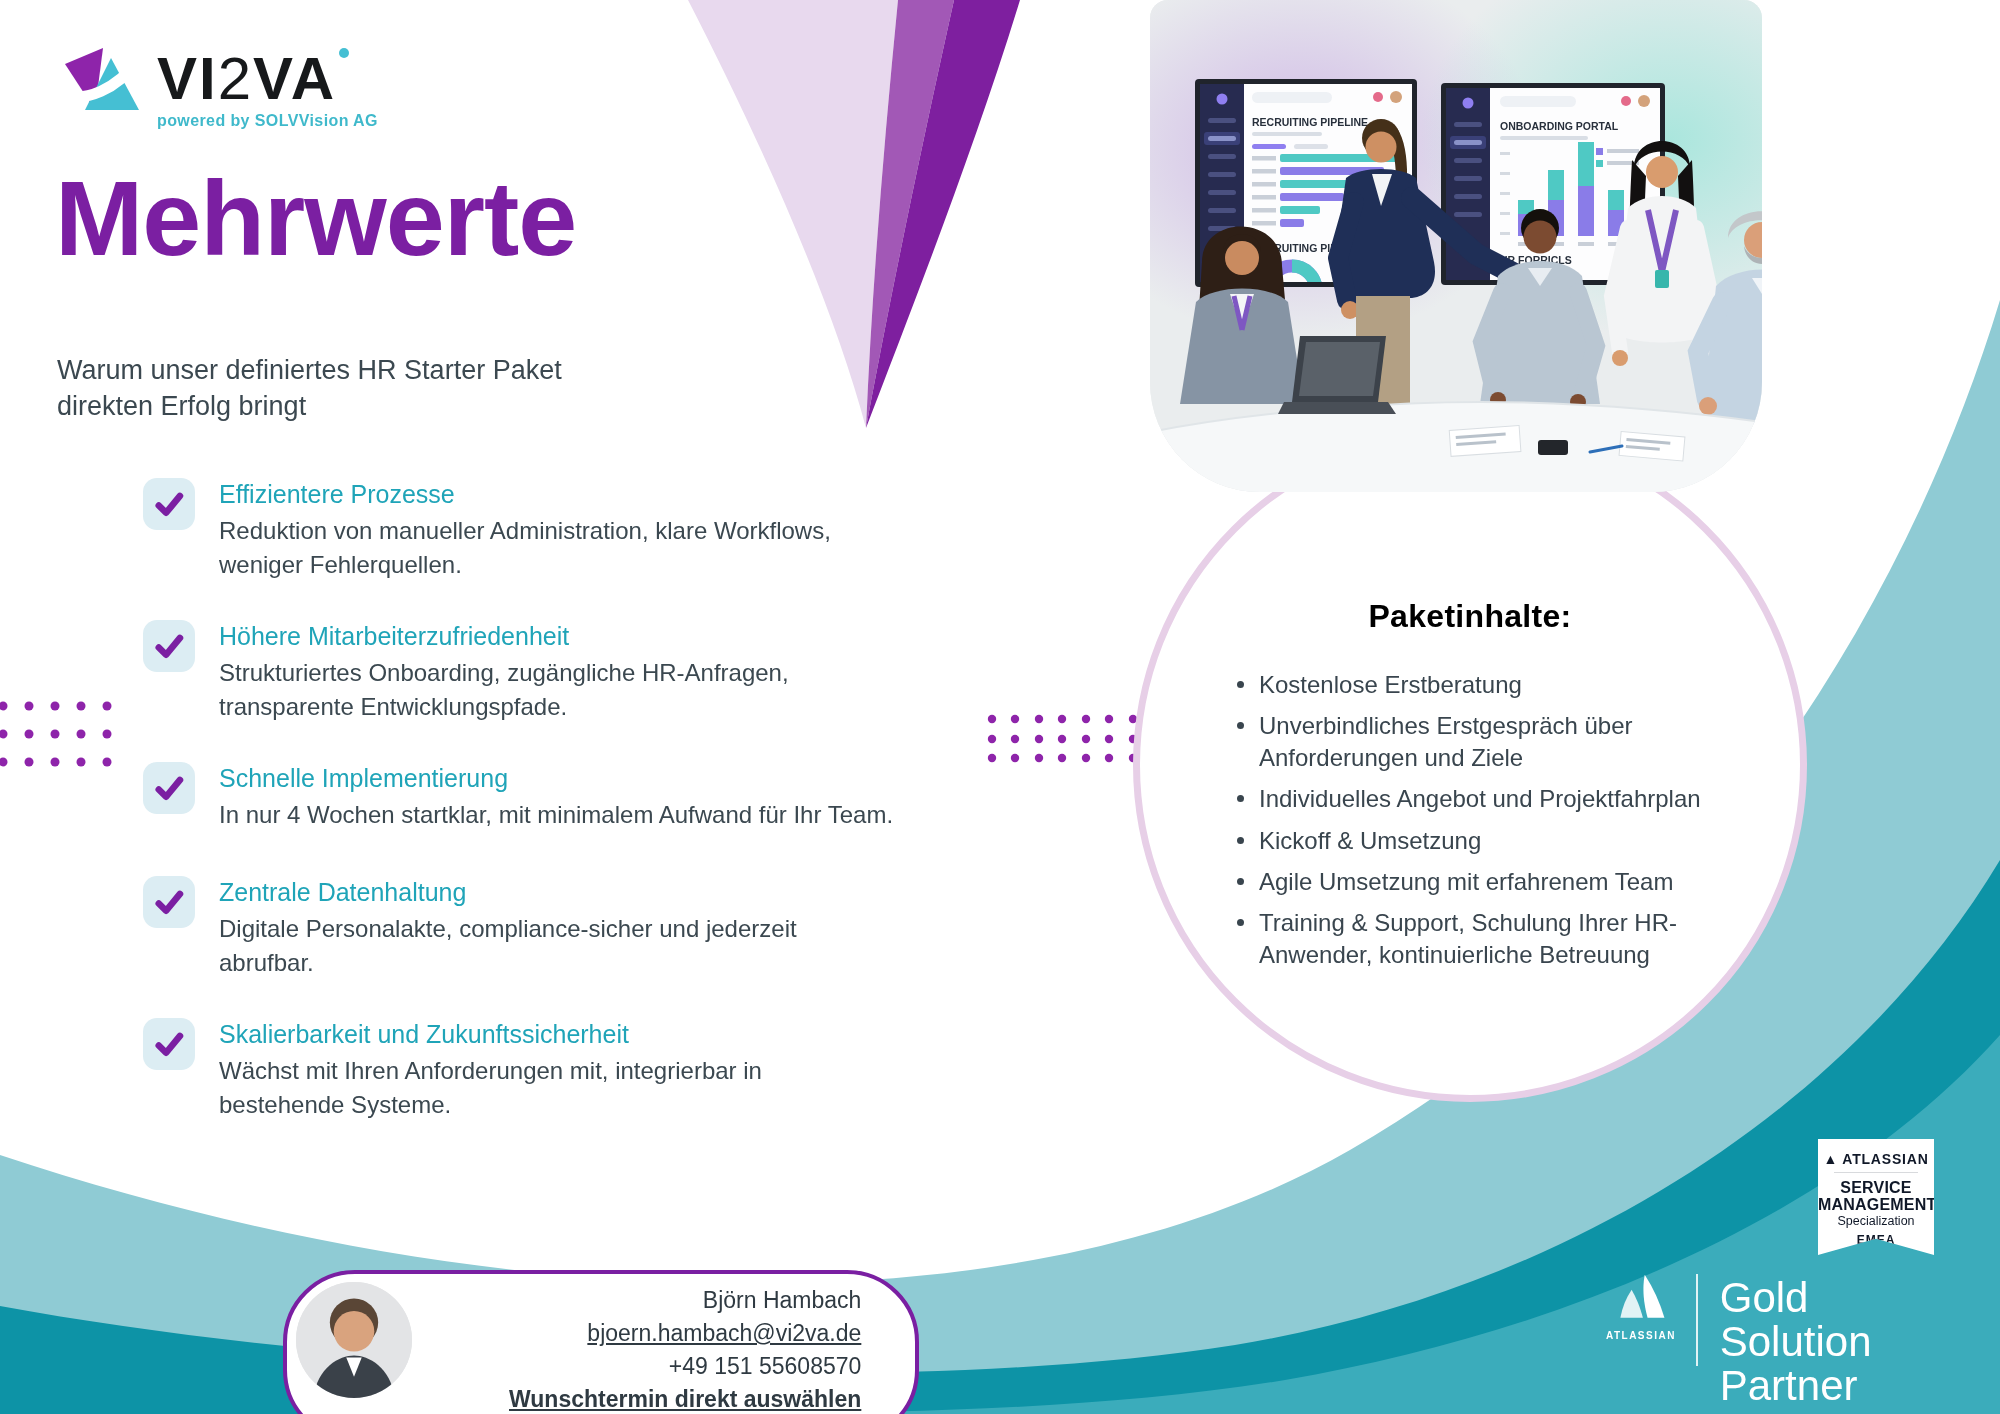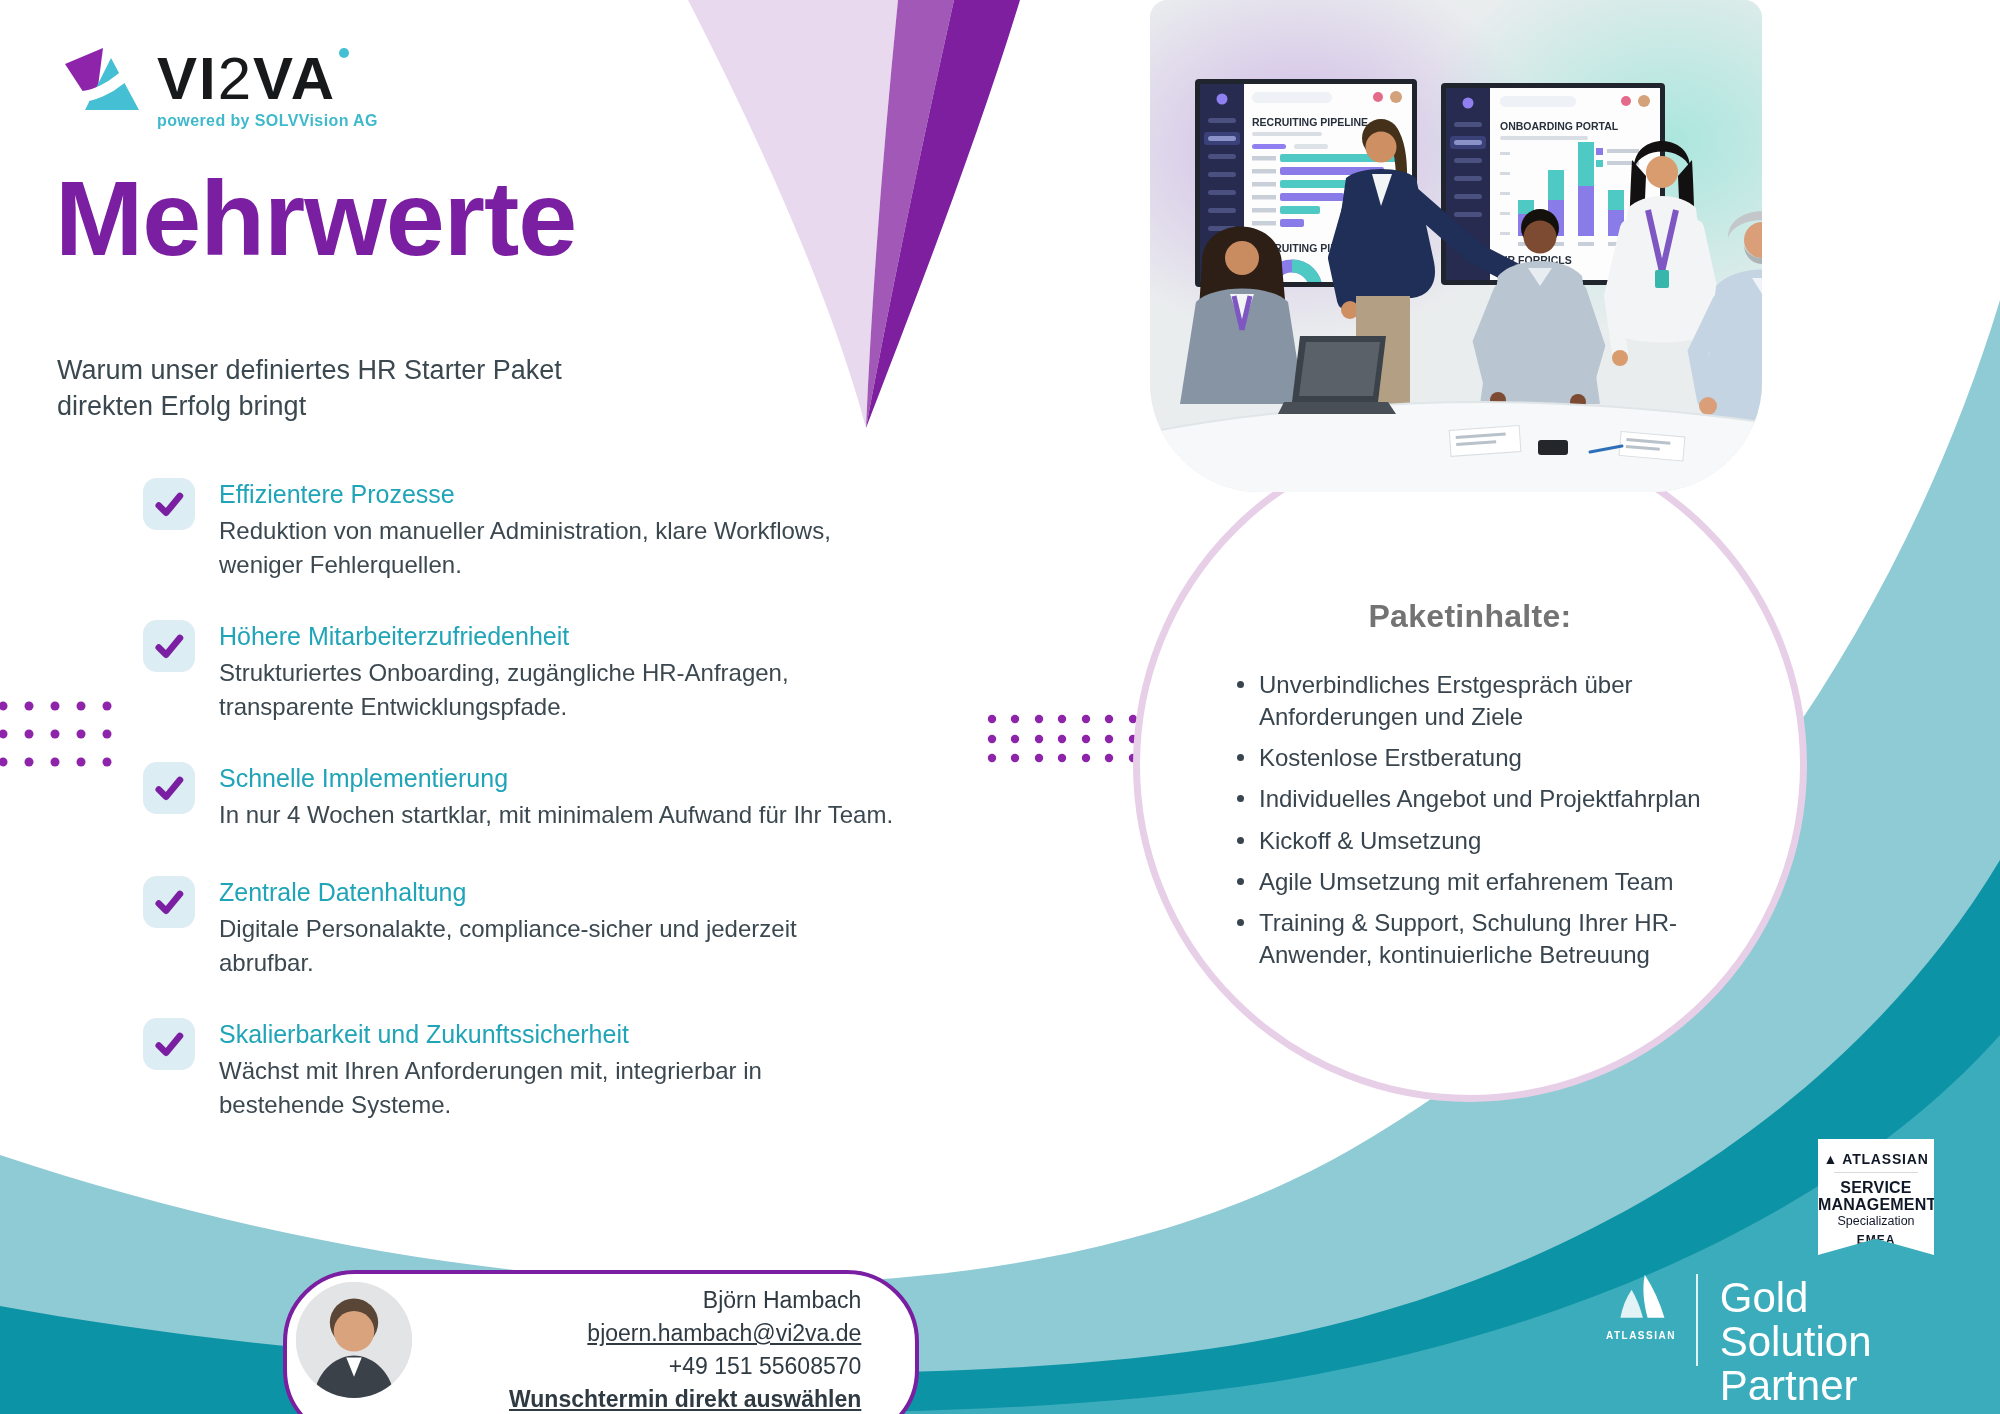--- a/index.html
+++ b/index.html
@@ -36,21 +36,21 @@
   .benefit{position:absolute;left:143px;display:flex;gap:24px;z-index:5;width:740px;}
   .check-box{flex:0 0 52px;width:52px;height:52px;border-radius:14px;background:#DCEDF3;
     display:flex;align-items:center;justify-content:center;}
   .benefit-text{width:640px;padding-top:2px;}
   .benefit-heading{font-size:25px;color:#1FA4B8;margin-bottom:5px;font-weight:500;}
   .benefit-desc{font-size:24px;color:#3B4850;line-height:1.4;}
   .benefit.single .benefit-desc{white-space:nowrap;}
   .b1{top:478px}.b2{top:620px}.b3{top:762px}.b4{top:876px}.b5{top:1018px}
   
   .package{position:absolute;left:1205px;top:598px;width:530px;z-index:5;}
-  .package-title{font-size:32px;font-weight:600;color:#737373;text-align:center;letter-spacing:.3px;}
+  .package-title{font-size:32px;font-weight:600;color:#000000;text-align:center;letter-spacing:.3px;}
   .package ul{margin:34px 0 0 0;padding:0 0 0 30px;list-style:none;width:480px;}
   .package li{font-size:24px;color:#39454E;line-height:1.34;margin-bottom:9px;position:relative;padding-left:24px;}
   .package li::before{content:"";position:absolute;left:2px;top:12px;width:7px;height:7px;
     border-radius:50%;background:#39454E;}
   
   .contact{position:absolute;left:283px;top:1270px;width:636px;height:172px;background:#fff;
     border:4px solid #7A1FA2;border-radius:72px;z-index:6;box-sizing:border-box;text-align:right;}
   .portrait{position:absolute;left:9px;top:8px;width:116px;height:116px;border-radius:50%;
     overflow:hidden;background:#E3E4E6;}
   .contact-lines{position:absolute;left:222px;top:10px;}
@@ -380,22 +380,22 @@
     </div>
     <div class="benefit-text">
       <div class="benefit-heading">Skalierbarkeit und Zukunftssicherheit</div>
       <div class="benefit-desc">Wächst mit Ihren Anforderungen mit, integrierbar in bestehende Systeme.</div>
     </div>
   </div>
 
   <div class="package">
     <div class="package-title">Paketinhalte:</div>
     <ul>
+      <li>Kostenlose Erstberatung</li>
       <li>Unverbindliches Erstgespräch über Anforderungen und Ziele</li>
-      <li>Kostenlose Erstberatung</li>
       <li>Individuelles Angebot und Projektfahrplan</li>
       <li>Kickoff &amp; Umsetzung</li>
       <li>Agile Umsetzung mit erfahrenem Team</li>
       <li>Training &amp; Support, Schulung Ihrer HR-Anwender, kontinuierliche Betreuung</li>
     </ul>
   </div>
 
   <div class="contact">
     <div class="portrait">
       <svg width="116" height="116" viewBox="0 0 120 120">

